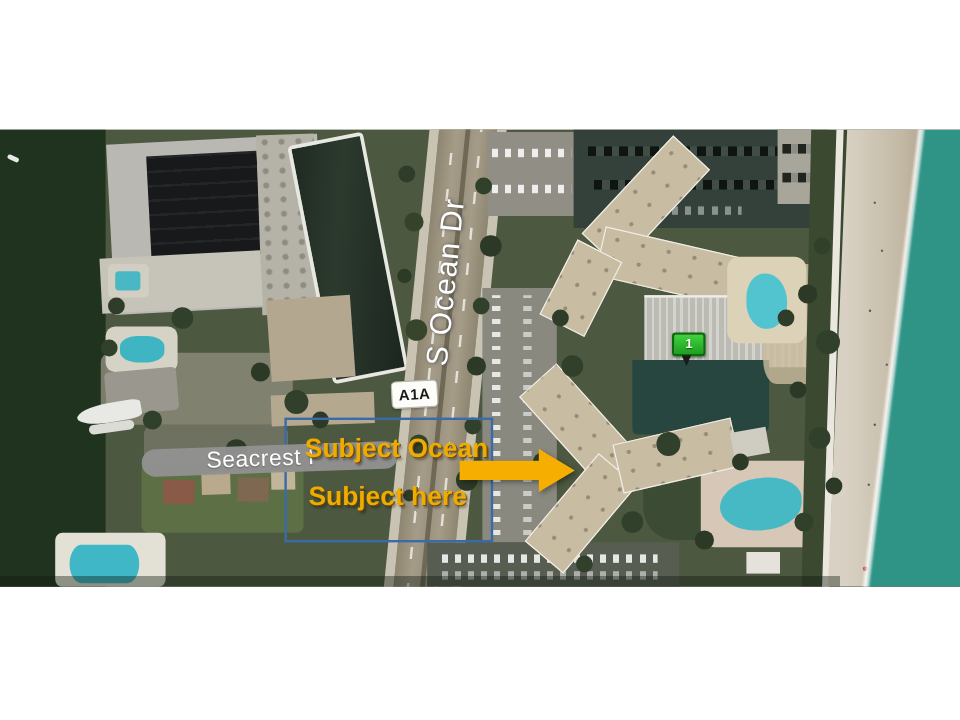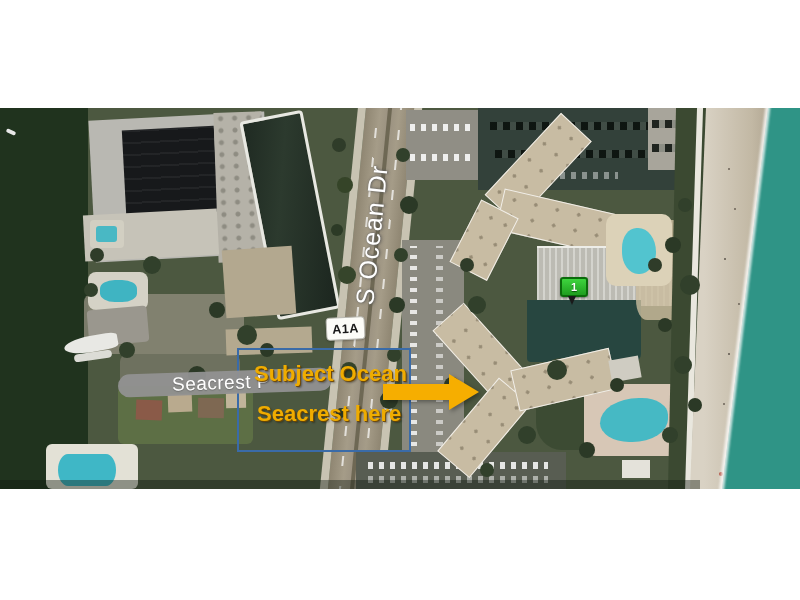--- a/index.html
+++ b/index.html
@@ -180,21 +180,21 @@
     <span>Seacrest P</span>
   </div>
 
   <div class="road-label">S Ocean Dr</div>
 
   <div class="shield">
     <span>A1A</span>
   </div>
 
   <div class="callout-line" style="left:254px;top:361px;">Subject Ocean</div>
-  <div class="callout-line" style="left:257px;top:401px;">Seacrest here</div>
+  <div class="callout-line" style="left:257px;top:401px;">Subject here</div>
 
   <div class="arrow">
     <div class="shaft"></div>
     <div class="head"></div>
   </div>
 
   <div class="marker">
     <span>1</span>
   </div>
   <div class="marker-tail"></div>

